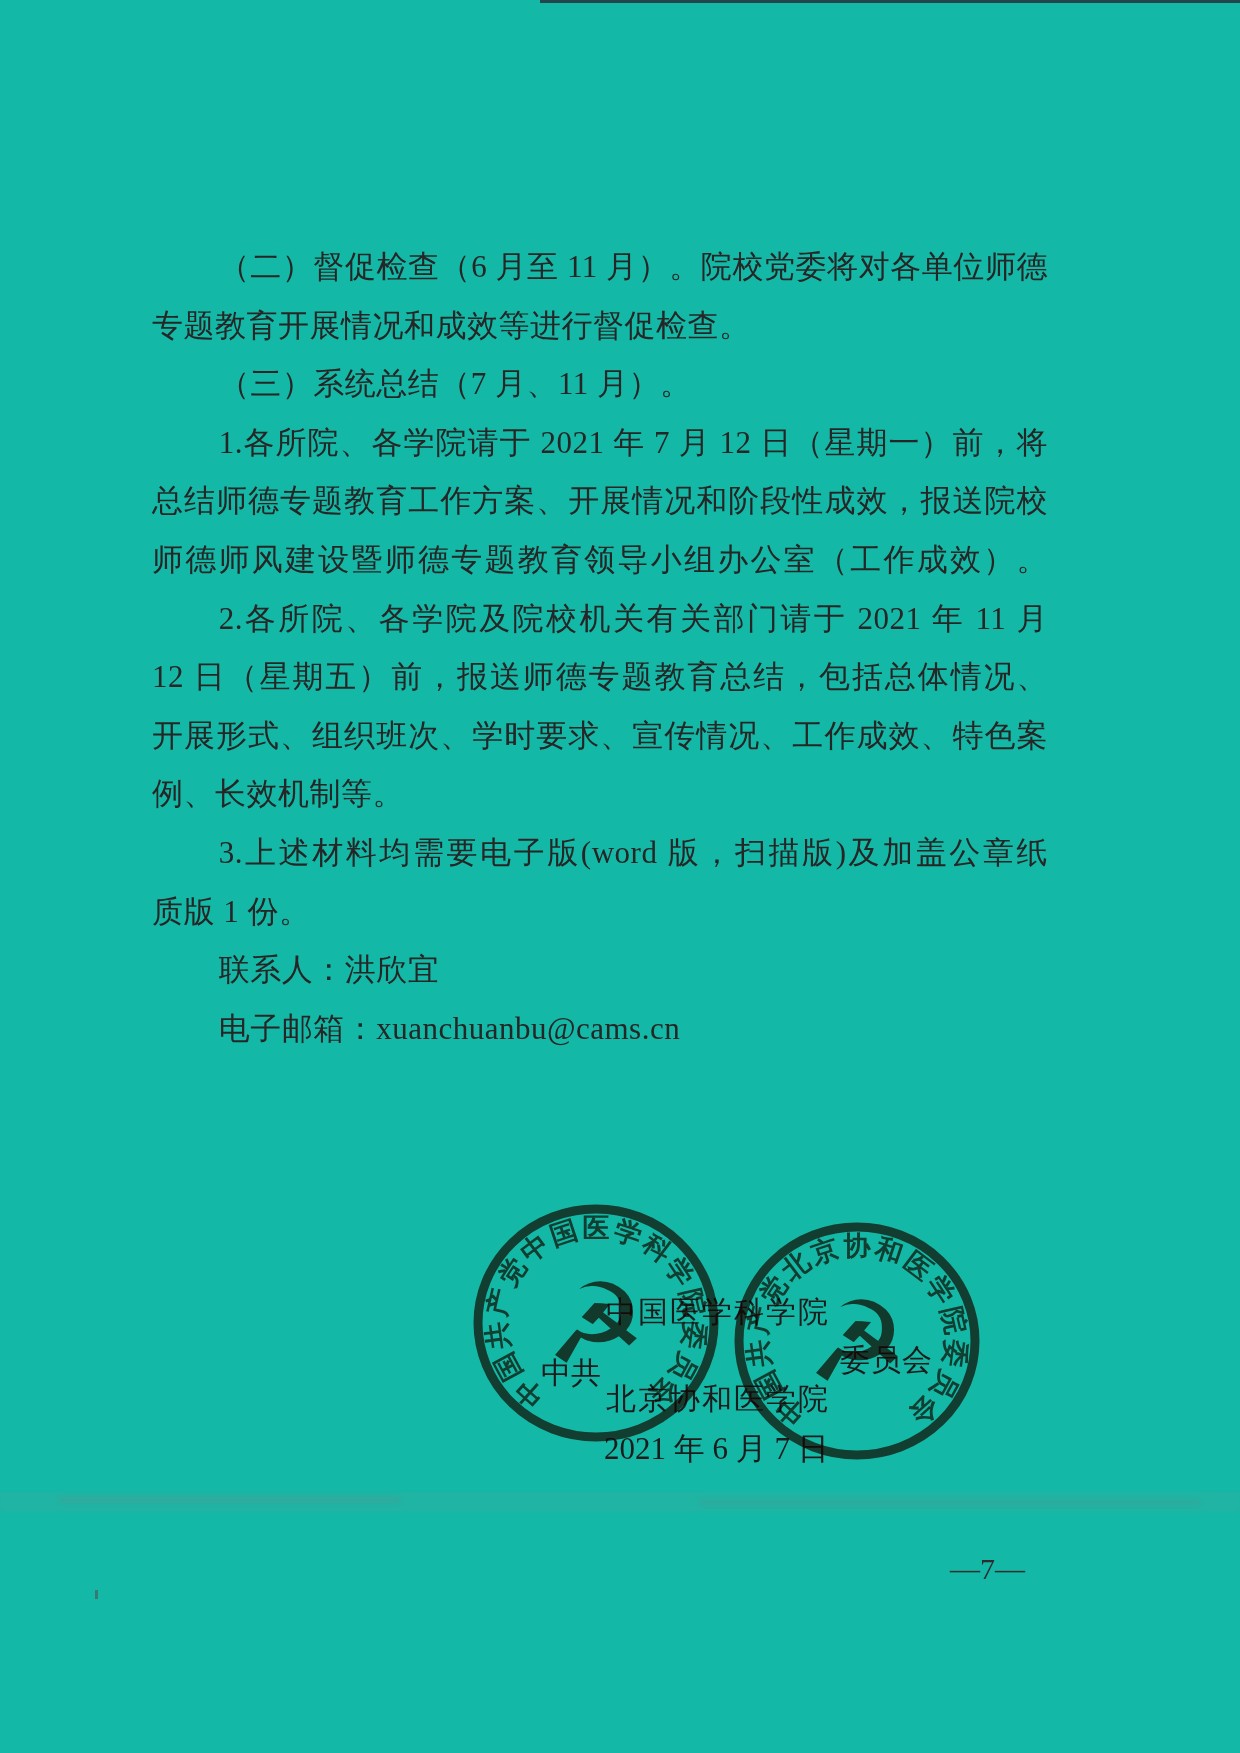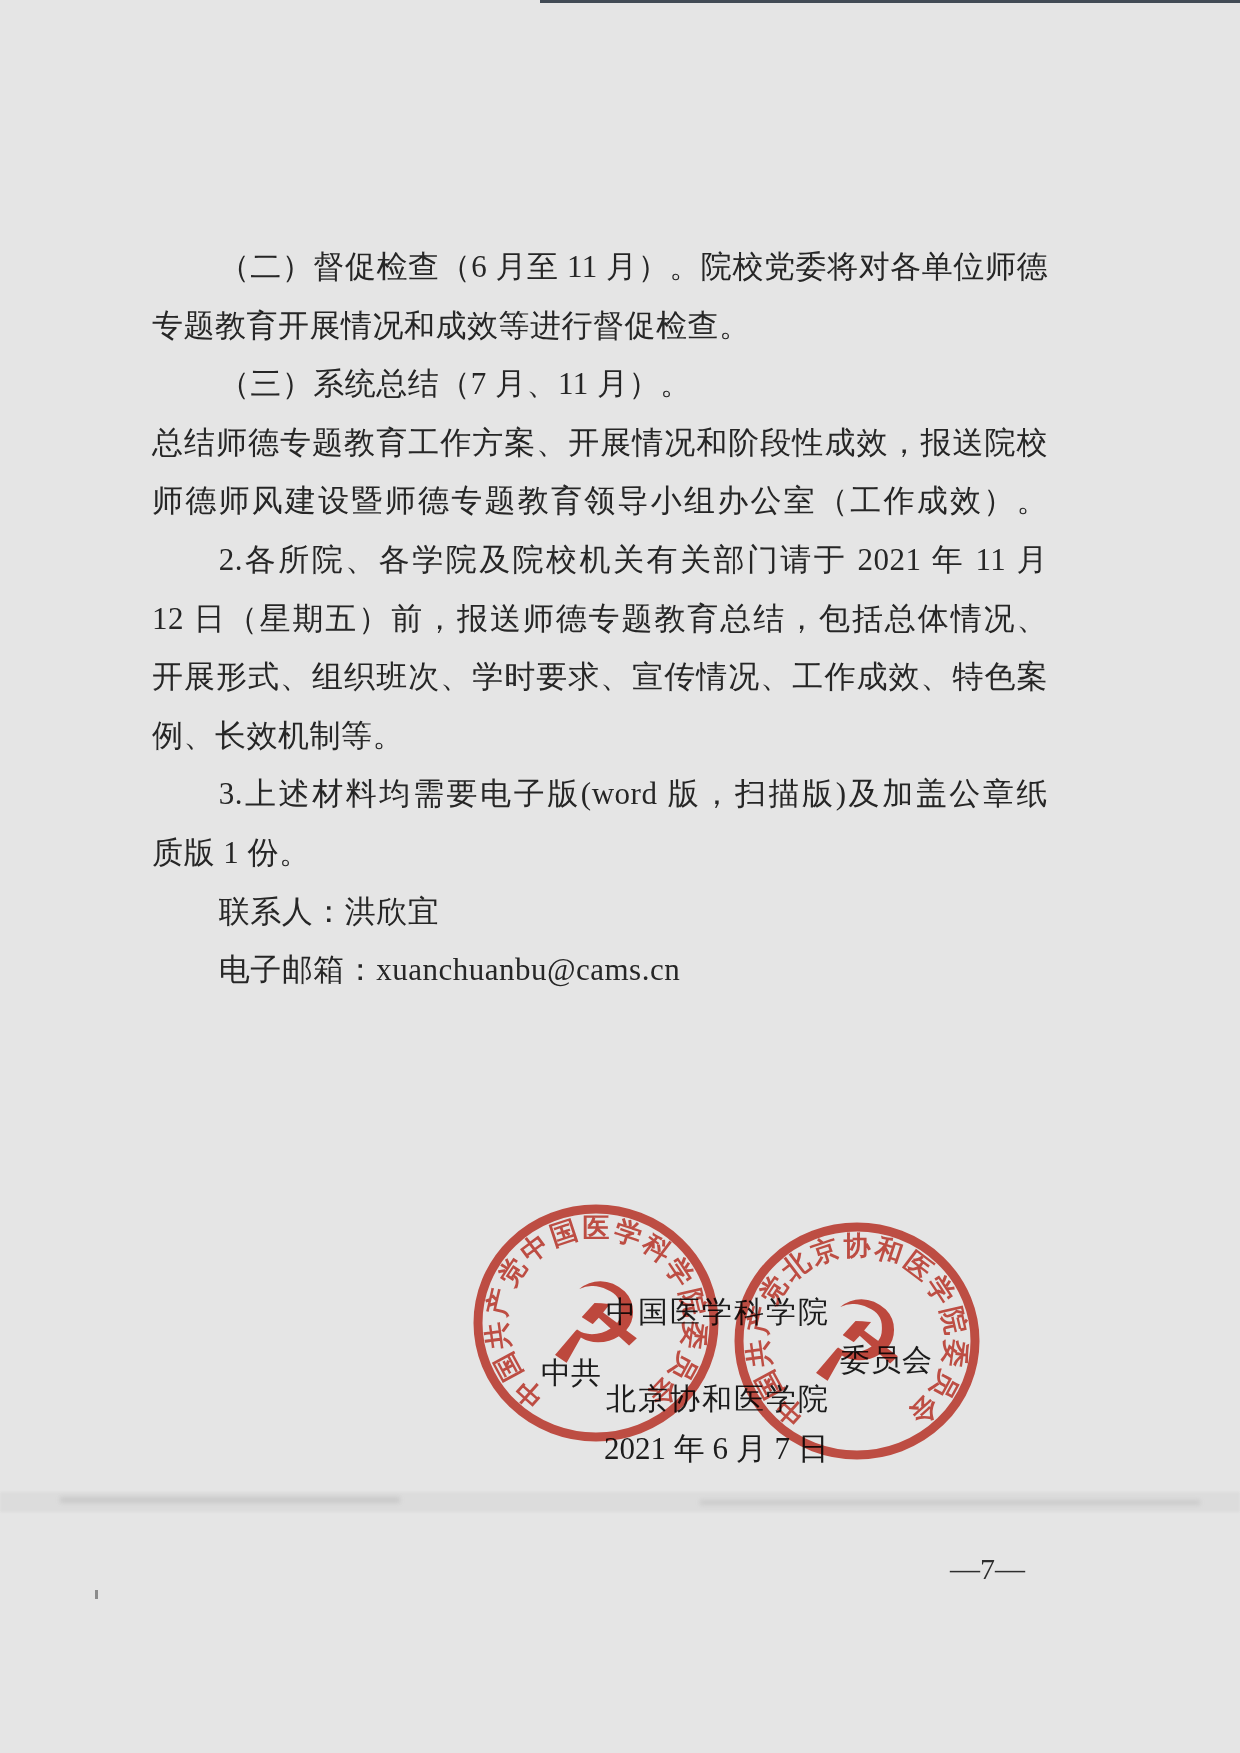--- a/index.html
+++ b/index.html
@@ -1,20 +1,20 @@
 <!DOCTYPE html>
 <html><head>
 <meta charset="utf-8">
 <style>
   html, body { margin: 0; padding: 0; background: #ffffff; }
   .page {
     position: relative;
     width: 1240px;
     height: 1753px;
-    background: #e5e5e5;
+    background: #14b8a6;
     overflow: hidden;
     font-family: "Liberation Serif", "DejaVu Serif", serif;
   }
 
   
   .top-edge-artifact {
     position: absolute;
     left: 540px; top: 0; width: 700px; height: 3px;
     background: #26303c; opacity: .85;
   }
@@ -105,20 +105,21 @@
 <body>
 
 <div class="page">
 
   <div class="top-edge-artifact"></div>
 
   <div class="body-text">
     <div class="line ind just">（二）督促检查（6 月至 11 月）。院校党委将对各单位师德</div>
     <div class="line">专题教育开展情况和成效等进行督促检查。</div>
     <div class="line ind">（三）系统总结（7 月、11 月）。</div>
+    <div class="line ind just">1.各所院、各学院请于 2021 年 7 月 12 日（星期一）前，将</div>
     <div class="line just">总结师德专题教育工作方案、开展情况和阶段性成效，报送院校</div>
     <div class="line just">师德师风建设暨师德专题教育领导小组办公室（工作成效）。</div>
     <div class="line ind just">2.各所院、各学院及院校机关有关部门请于 2021 年 11 月</div>
     <div class="line just">12 日（星期五）前，报送师德专题教育总结，包括总体情况、</div>
     <div class="line just">开展形式、组织班次、学时要求、宣传情况、工作成效、特色案</div>
     <div class="line">例、长效机制等。</div>
     <div class="line ind just">3.上述材料均需要电子版(word 版，扫描版)及加盖公章纸</div>
     <div class="line">质版 1 份。</div>
     <div class="line ind">联系人：洪欣宜</div>
     <div class="line ind">电子邮箱：xuanchuanbu@cams.cn</div>

